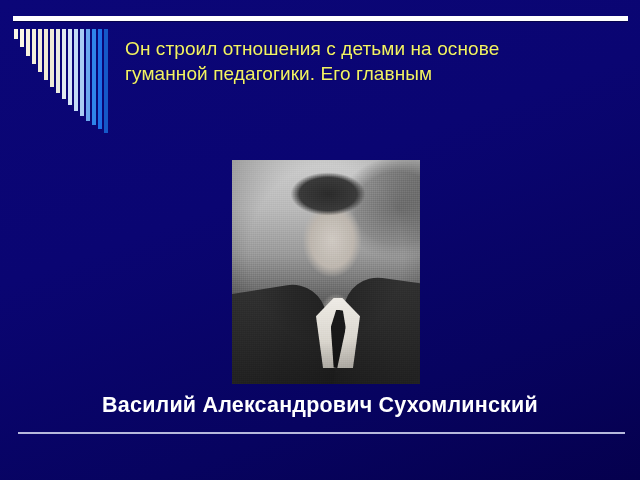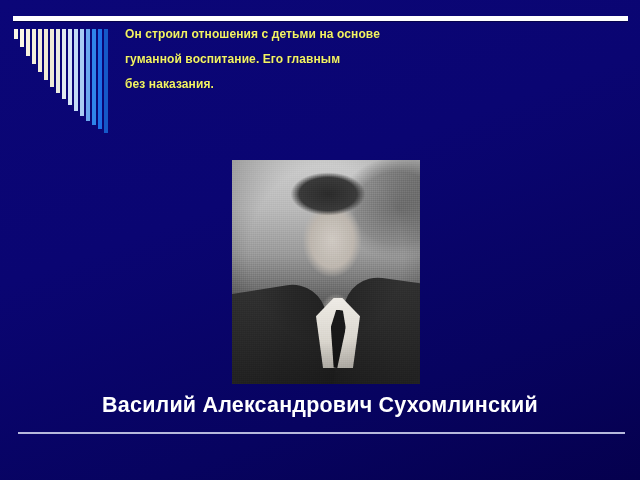--- a/index.html
+++ b/index.html
@@ -38,26 +38,26 @@
   #deco .bar {
     position: absolute;
     top: 0;
     width: 4px;
   }
 
   
   #body-text {
     position: absolute;
     left: 125px;
-    top: 22px;
+    top: 36px;
     width: 472px;
     color: #f2f266;
-    font-size: 12px;
+    font-size: 19px;
     line-height: 25px;
-    font-weight: 700;
+    font-weight: 400;
     letter-spacing: 0.1px;
     text-shadow: 0 0 1px rgba(0,0,0,0.5);
   }
 
   
   #photo-wrap {
     position: absolute;
     left: 232px;
     top: 160px;
     width: 188px;
@@ -181,22 +181,21 @@
       <div class="bar" style="left: 60px; height: 82px; background: rgb(196, 220, 247);"></div>
       <div class="bar" style="left: 66px; height: 87px; background: rgb(168, 204, 243);"></div>
       <div class="bar" style="left: 72px; height: 92px; background: rgb(106, 168, 238);"></div>
       <div class="bar" style="left: 78px; height: 96px; background: rgb(47, 132, 234);"></div>
       <div class="bar" style="left: 84px; height: 100px; background: rgb(28, 111, 230);"></div>
       <div class="bar" style="left: 90px; height: 104px; background: rgb(21, 88, 200);"></div>
     </div>
 
   <div id="body-text">
     <div>Он  строил отношения с детьми на основе</div>
-    <div>гуманной воспитание. Его главным</div>
-    <div>без наказания.</div>
+    <div>гуманной педагогики. Его главным</div>
   </div>
 
   <div id="photo-wrap">
     <div id="photo">
       <div class="suit-left"></div>
       <div class="suit-right"></div>
       <div class="shirt"></div>
       <div class="tie"></div>
       <div class="grain"></div>
       <div class="vign"></div>

